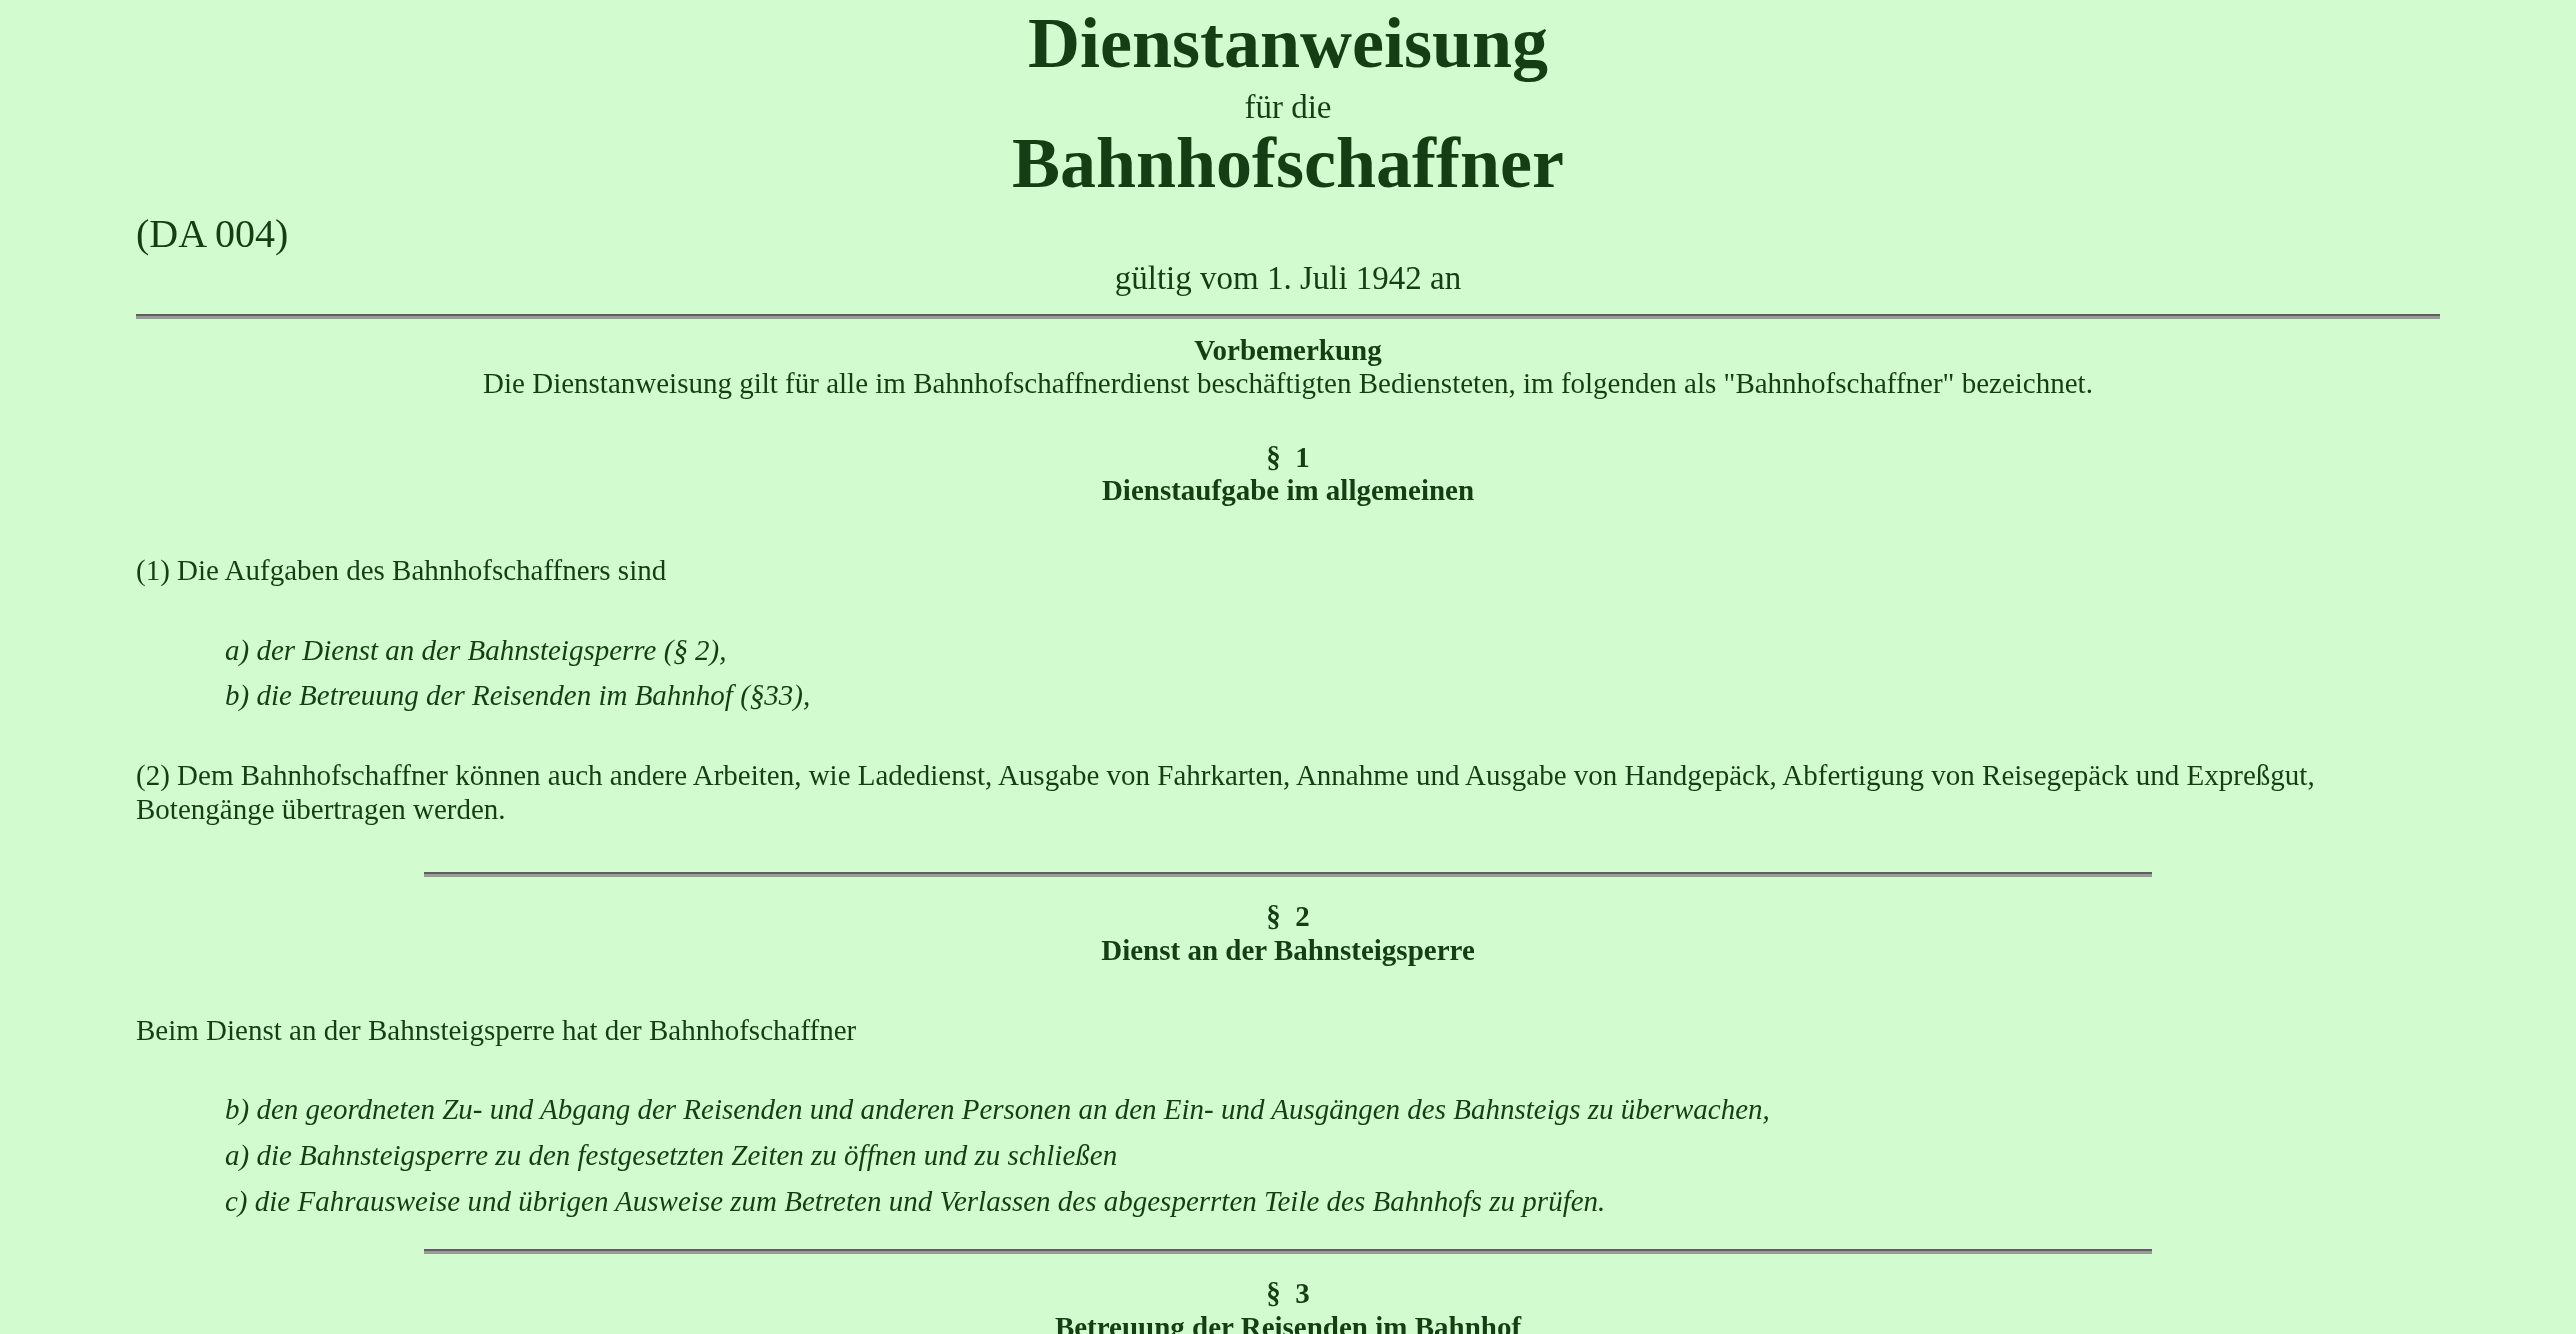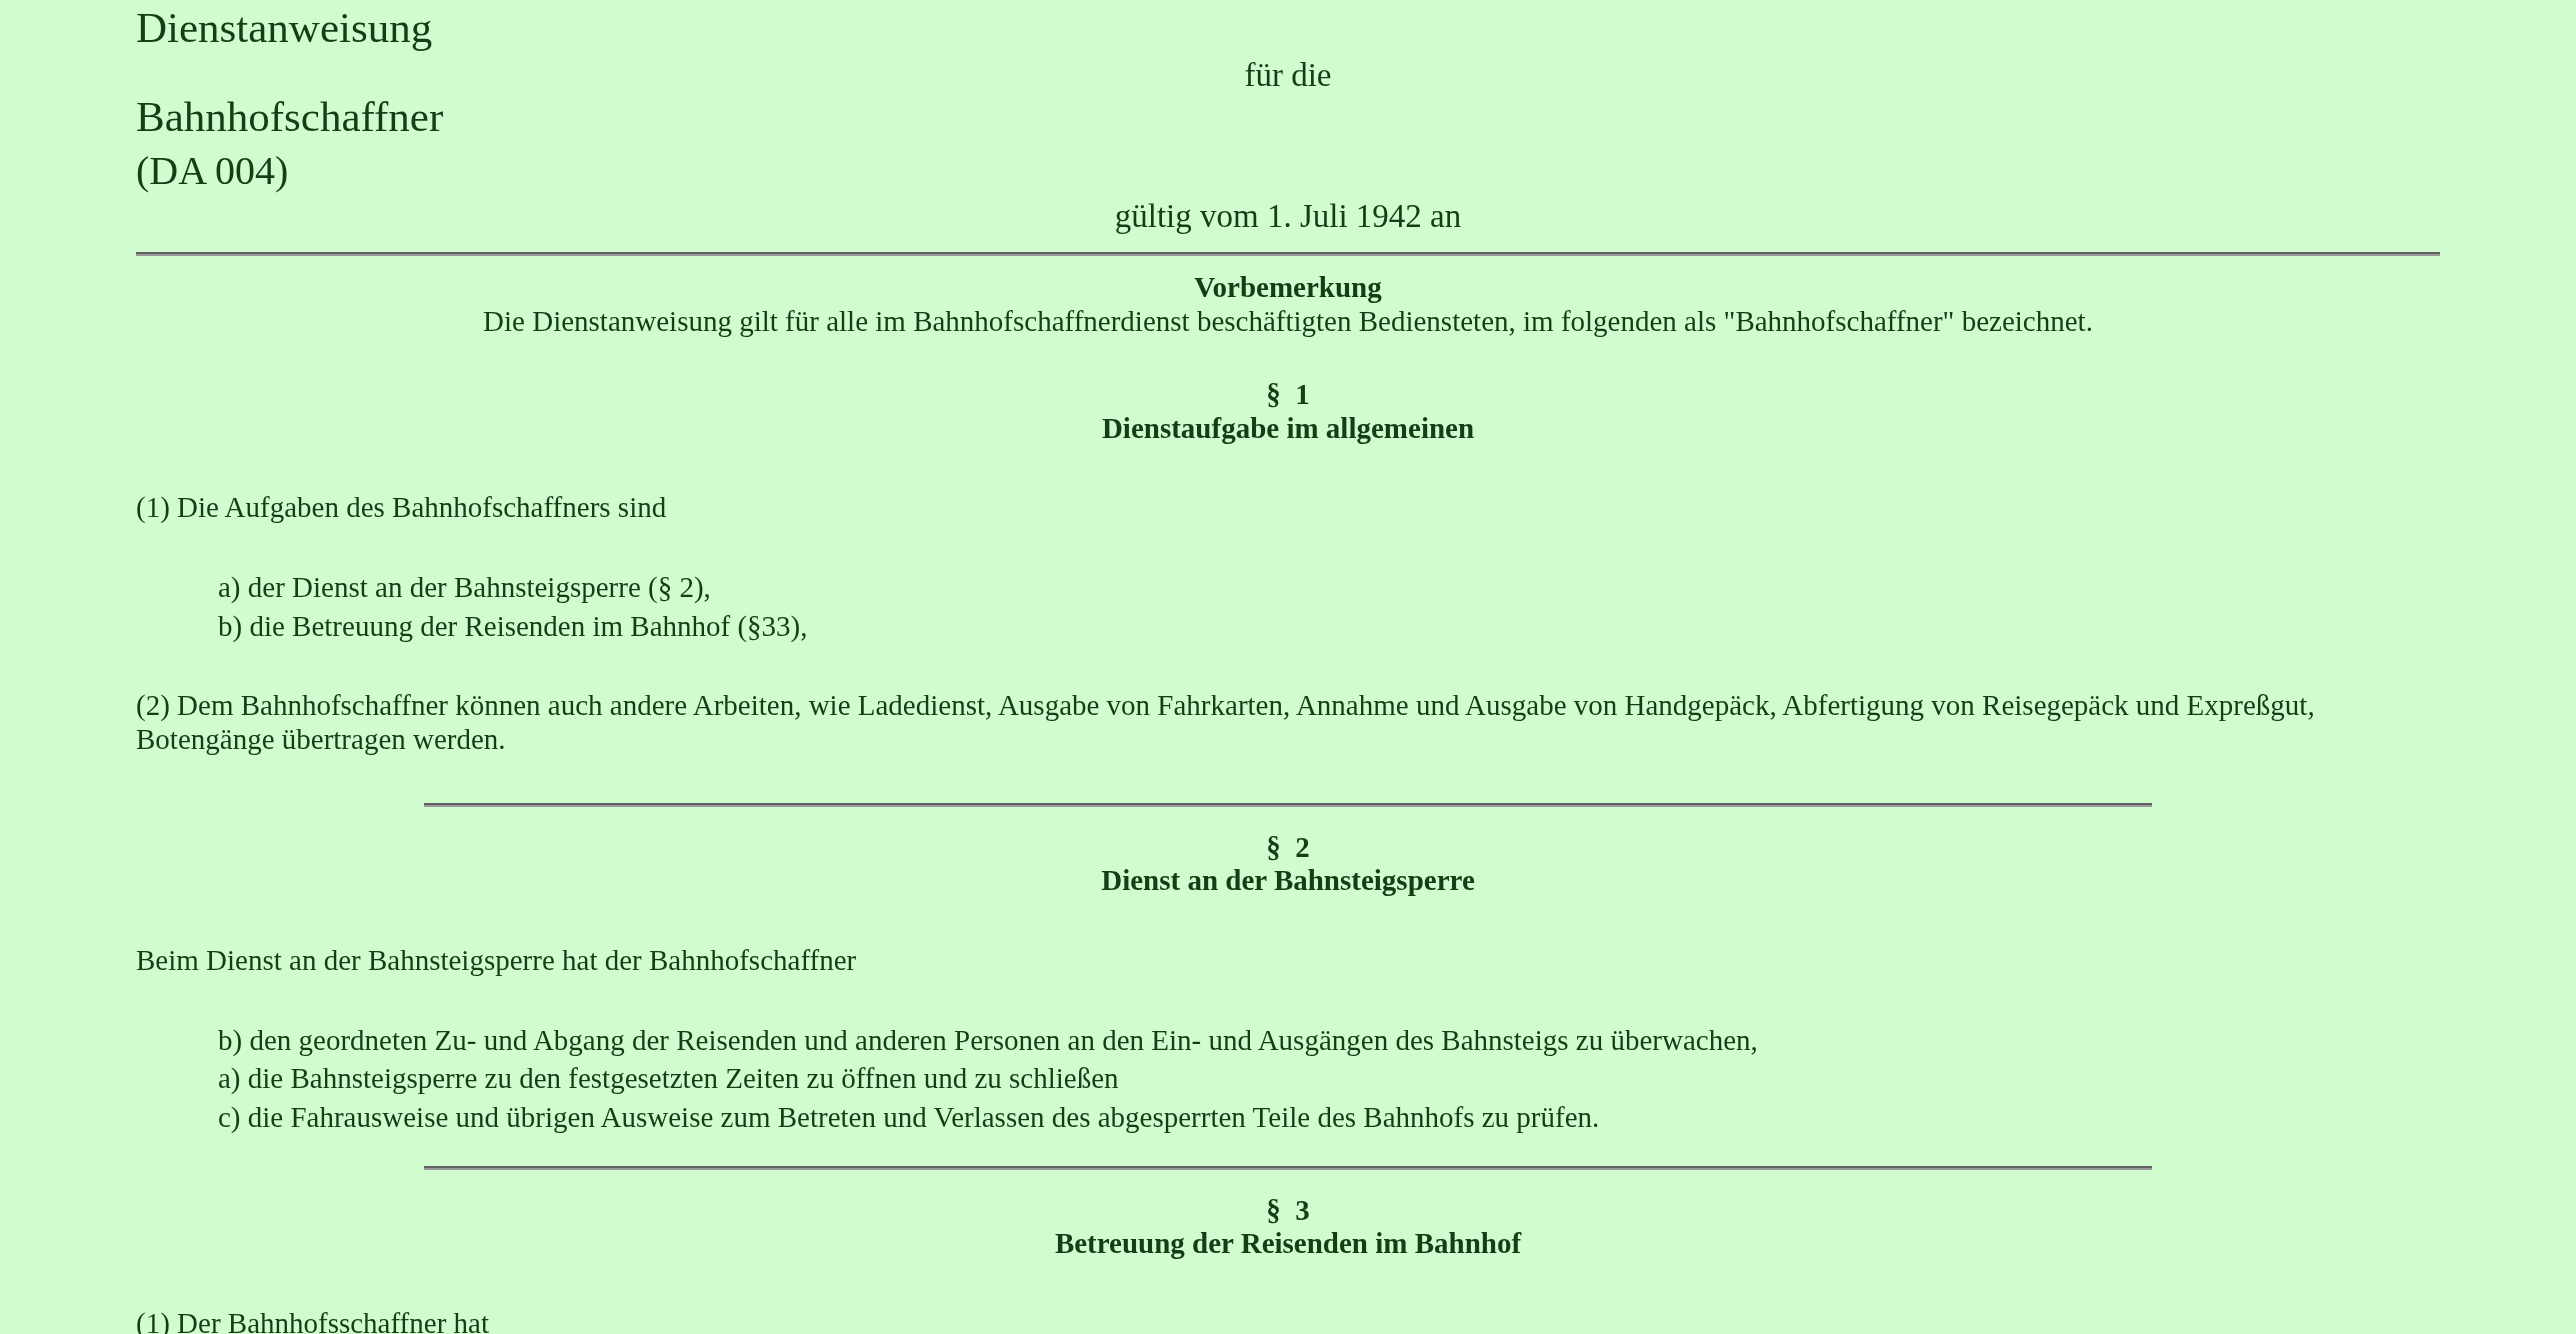--- a/index.html
+++ b/index.html
@@ -17,23 +17,24 @@
     overflow: hidden;
     box-sizing: border-box;
   }
   .page {
     padding: 5.4px 136px 0 136px;
   }
   .center {
     text-align: center;
   }
   .title-xl {
-    font-size: 43px;
-    font-weight: normal;
+    font-size: 72px;
+    font-weight: bold;
     line-height: 1.08;
+    text-align: center;
   }
   .subtitle {
     font-size: 33px;
     line-height: 1.12;
     text-align: center;
     padding-top: 5.4px;
   }
   .doc-num {
     font-size: 40px;
     line-height: 1.15;
@@ -70,21 +71,22 @@
     font-weight: bold;
   }
   .sec-num { white-space: pre; }
   p.body-par {
     margin: 46px 0;
   }
   .indent-list {
     margin: 31px 0 31px 77px;
   }
   .indent-list > div {
-    margin: 5px;
+    margin: 12px;
+    font-style: italic;
   }
 </style>
 </head>
 <body>
 
 <div class="page">
 
   <div>
     <div class="title-xl">Dienstanweisung</div>
     <div class="subtitle">für die</div>

